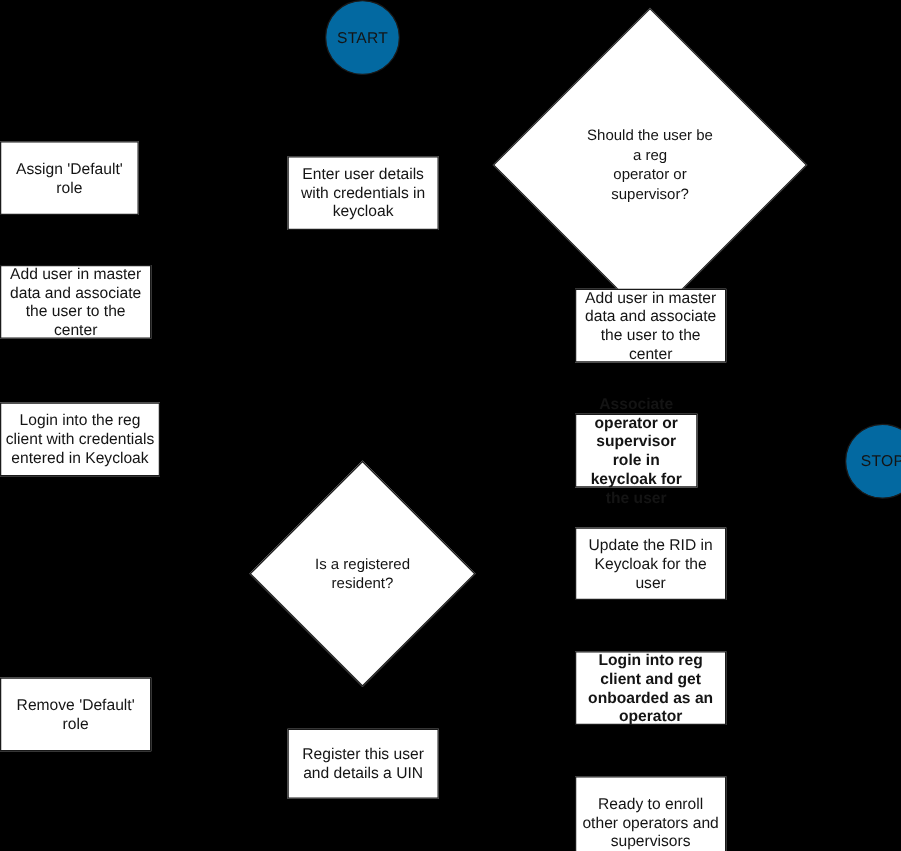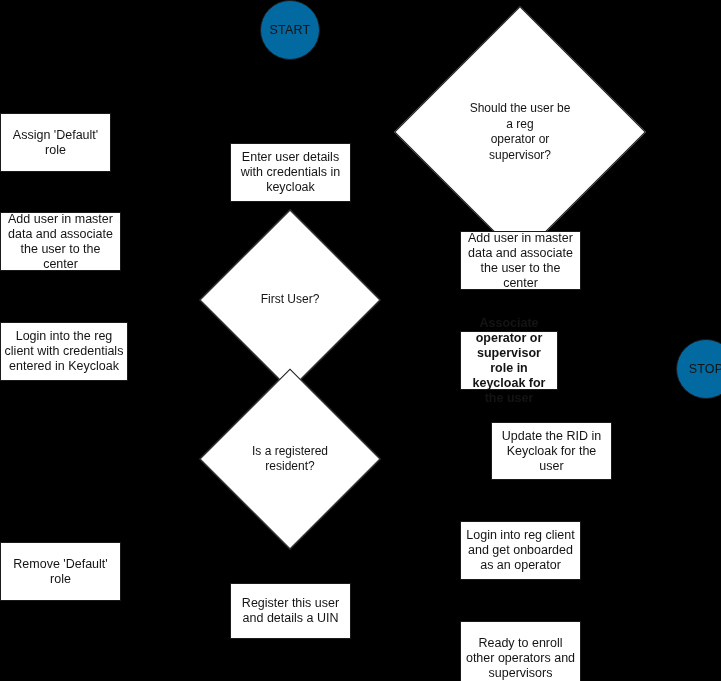--- a/index.html
+++ b/index.html
@@ -103,28 +103,24 @@
 
   <div class="node rect" style="left:0px; top:322px; width:128px; height:59px;">
     <span class="txt">Login into the reg client with credentials entered in Keycloak</span>
   </div>
 
 
   <div class="node rect" style="left:0px; top:542px; width:121px; height:59px;">
     <span class="txt">Remove 'Default' role</span>
   </div>
 
-  <div class="node rect" style="left:230px; top:143px; width:121px; height:59px;">
+  <div class="node rect" style="left:230px; top:125px; width:121px; height:59px;">
     <span class="txt">Enter user details with credentials in keycloak</span>
   </div>
 
-  <div class="diamond-wrap" style="left:226px; top:236px; width:128px; height:128px;">
-    <div class="diamond-shape"></div>
-    <div class="diamond-label">First User?</div>
-  </div>
 
   <div class="diamond-wrap" style="left:226px; top:395px; width:128px; height:128px;">
     <div class="diamond-shape"></div>
     <div class="diamond-label">Is  a registered
 resident?</div>
   </div>
 
   <div class="node rect" style="left:230px; top:583px; width:121px; height:56px;">
     <span class="txt">Register this user and details a UIN</span>
   </div>
@@ -138,25 +134,25 @@
   </div>
 
   <div class="node rect" style="left:460px; top:231px; width:121px; height:59px;">
     <span class="txt">Add user in master data and associate the user to  the center</span>
   </div>
 
   <div class="node rect" style="left:460px; top:331px; width:98px; height:59px;font-weight:bold;">
     <span class="txt">Associate operator or supervisor role in keycloak for the user</span>
   </div>
 
-  <div class="node rect" style="left:460px; top:422px; width:121px; height:58px;margin-left:31px;">
+  <div class="node rect" style="left:460px; top:422px; width:121px; height:58px;">
     <span class="txt">Update the RID in Keycloak for the user</span>
   </div>
 
-  <div class="node rect" style="left:460px; top:521px; width:121px; height:59px;">
+  <div class="node rect" style="left:460px; top:521px; width:121px; height:59px;font-weight:bold;">
     <span class="txt">Login into reg client and get onboarded as an operator</span>
   </div>
 
   <div class="node rect" style="left:460px; top:621px; width:121px; height:75px;">
     <span class="txt">Ready to enroll other operators and supervisors</span>
   </div>
 
 </div>
 
 </body></html>

